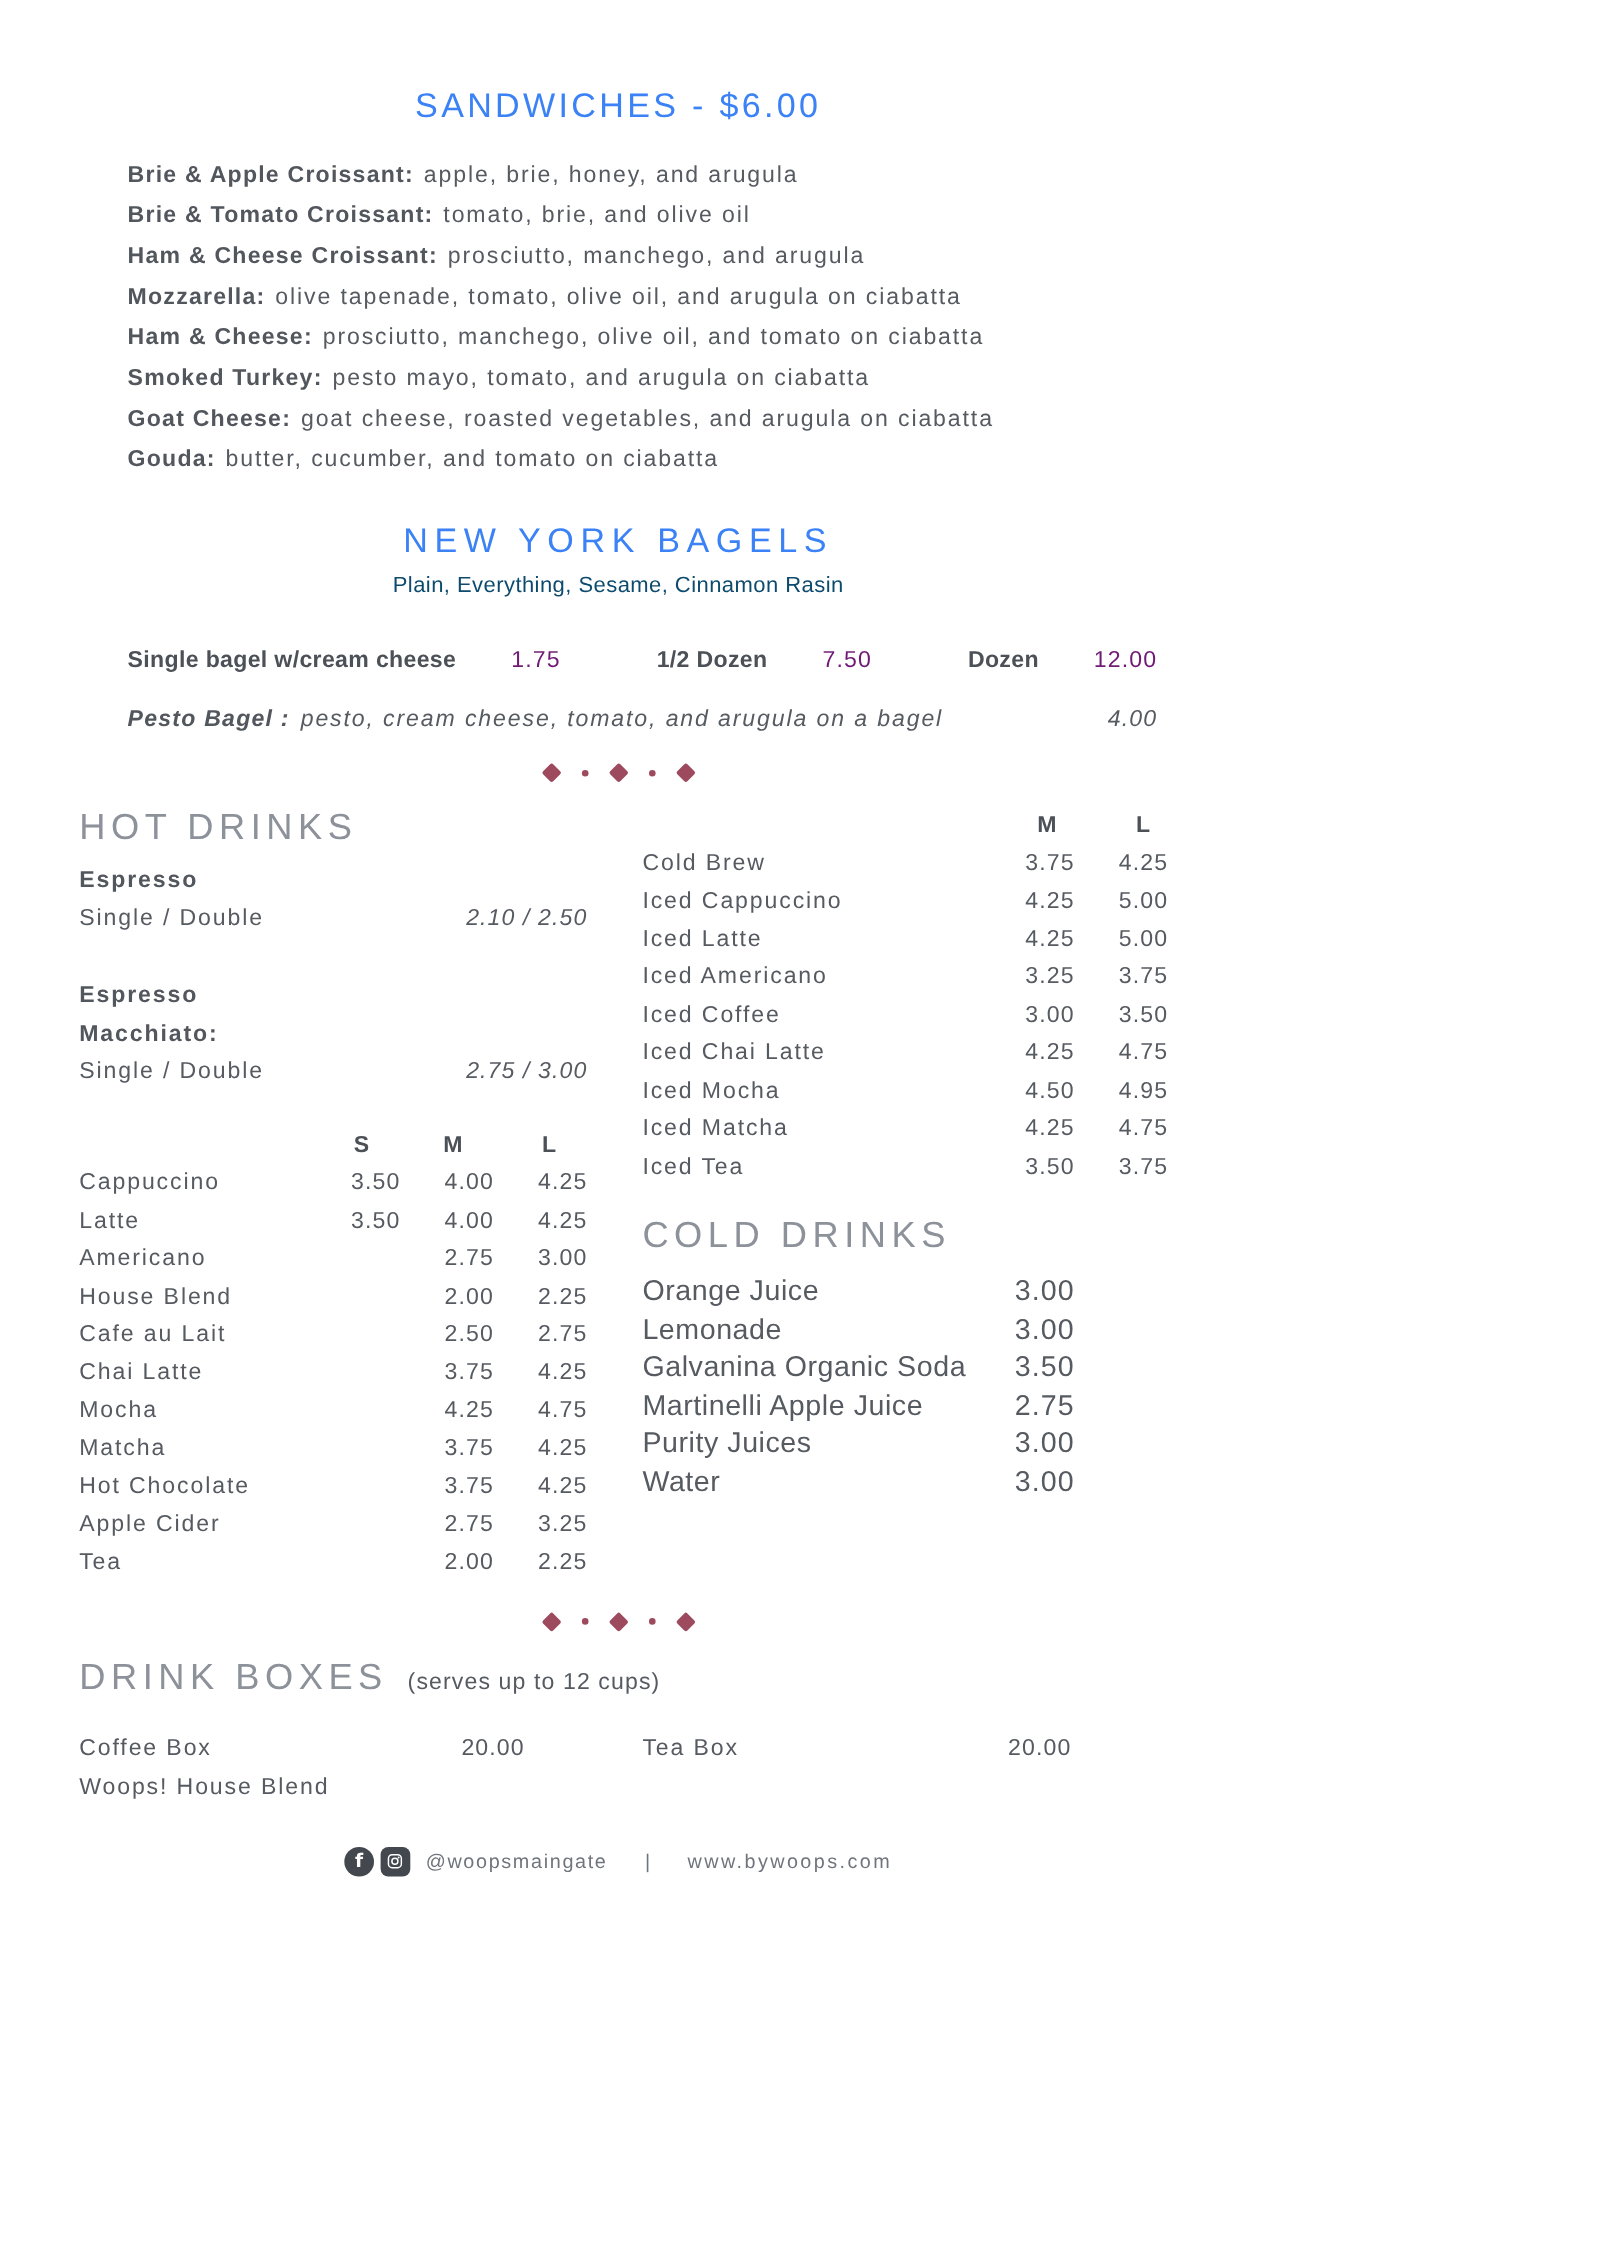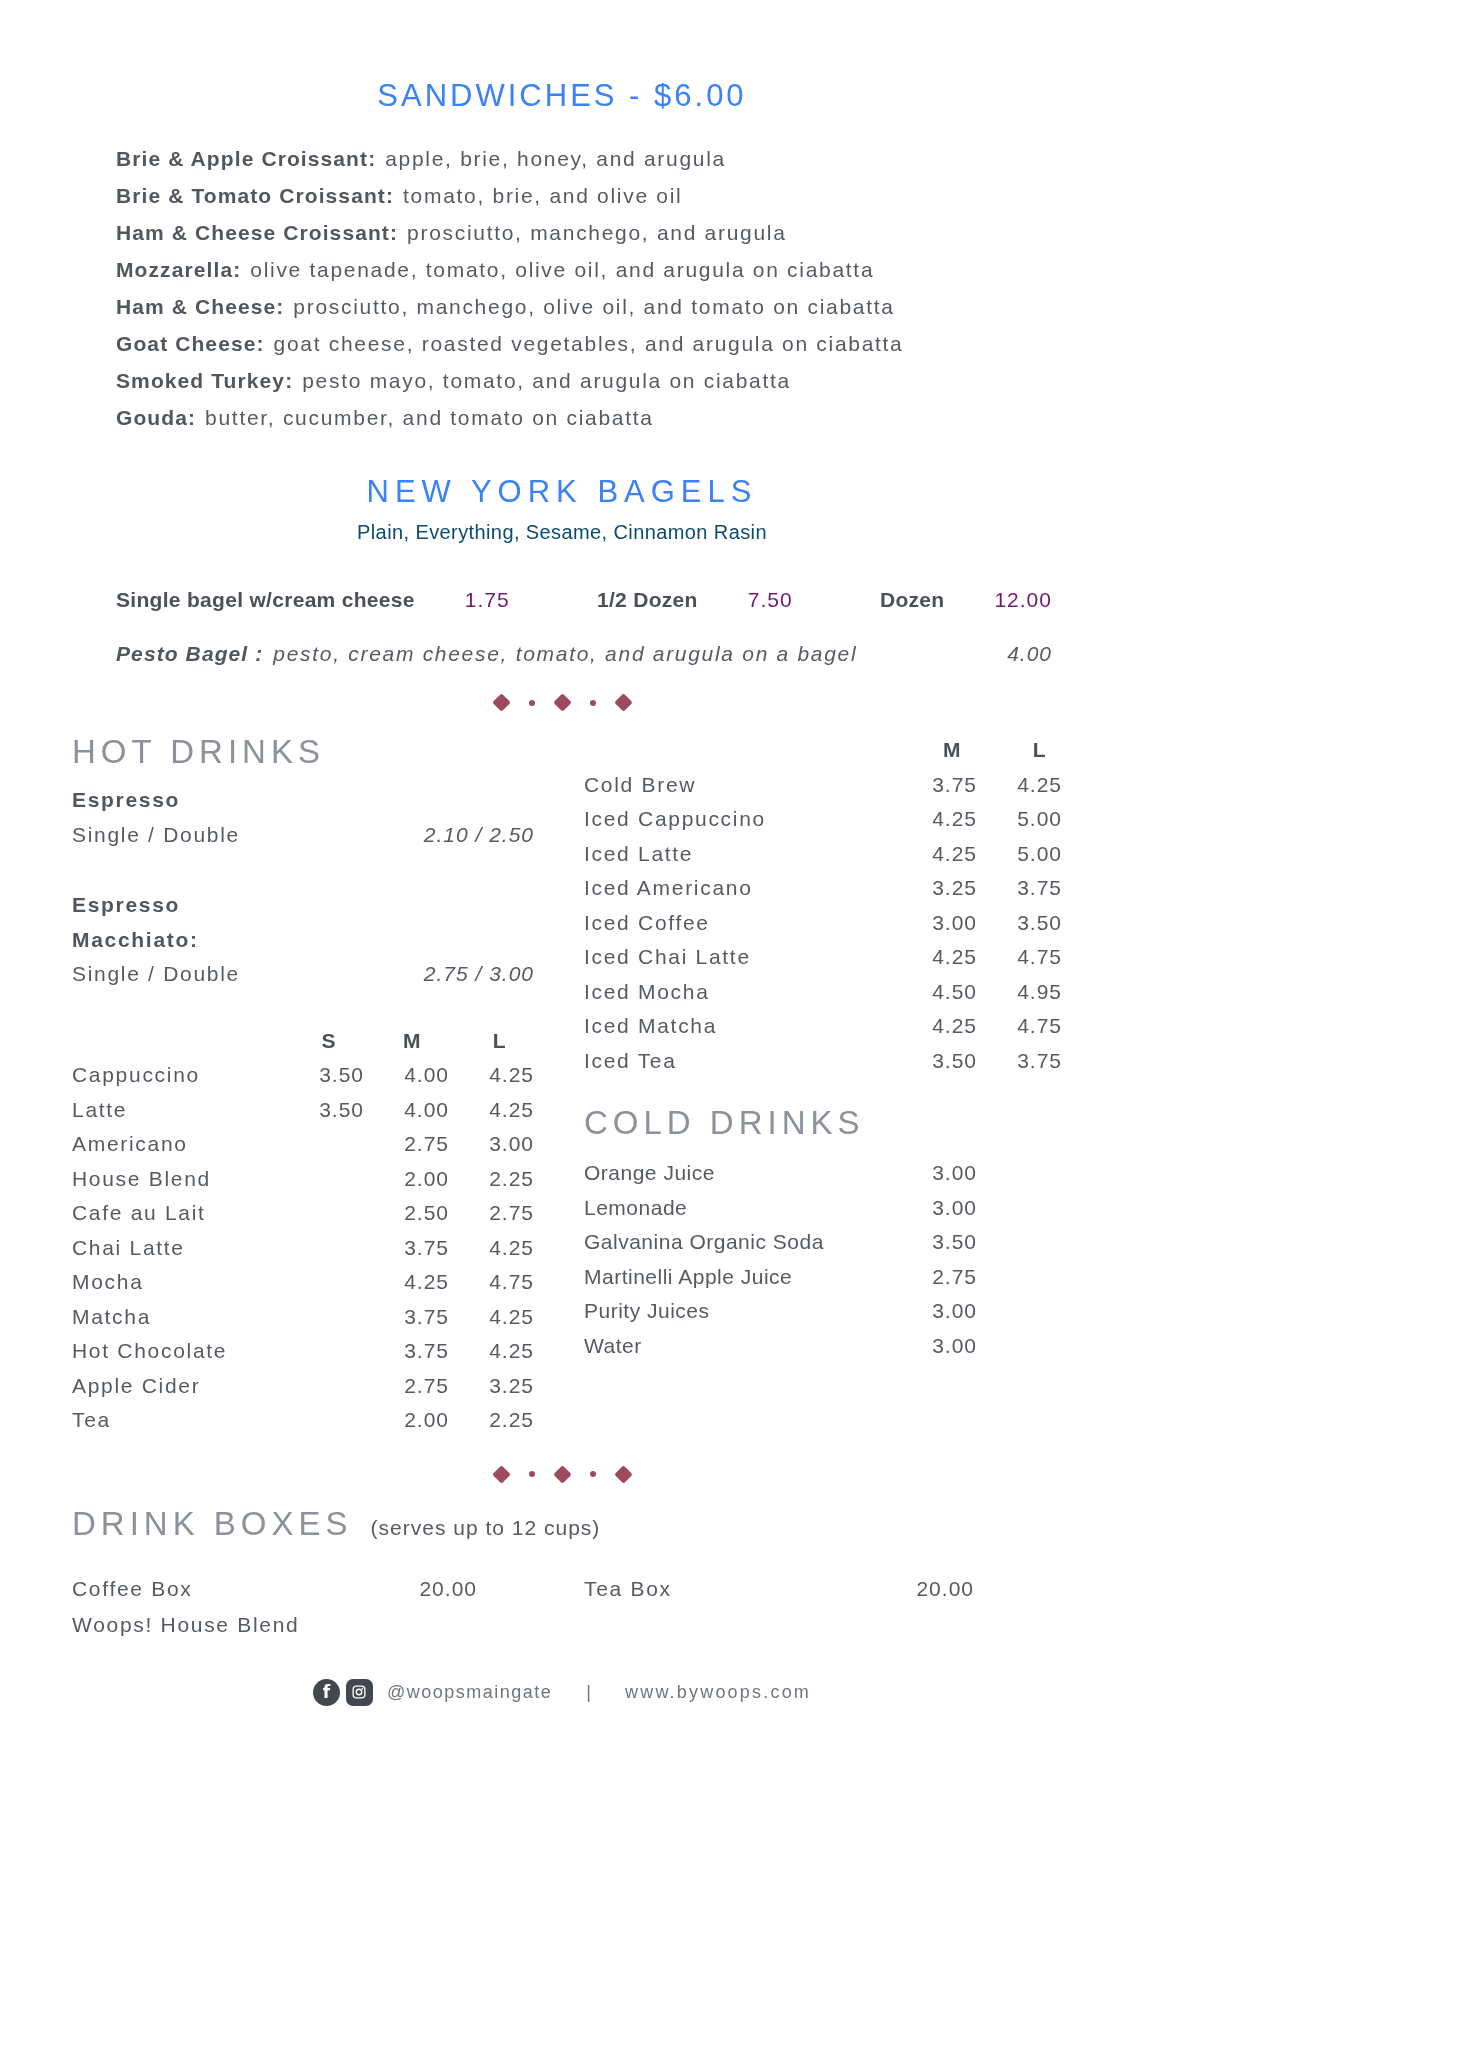--- a/index.html
+++ b/index.html
@@ -47,21 +47,21 @@
   .hd-row { display:grid; grid-template-columns:1fr 85px 85px 85px; font-size:21px; line-height:34.5px; letter-spacing:1.7px; align-items:baseline; }
   .ic-row { display:grid; grid-template-columns:1fr 85px 85px; font-size:21px; line-height:34.5px; letter-spacing:1.7px; align-items:baseline; }
   .num { text-align:right; letter-spacing:1px; }
   .hd-row .hdr { text-align:right; padding-right:28px; font-weight:700; color:#4c5158; letter-spacing:0.5px; }
   .ic-row .hdr { text-align:right; padding-right:16px; font-weight:700; color:#4c5158; letter-spacing:0.5px; }
   .bold-label { font-weight:700; color:#52565d; }
   .span-price { grid-column:2/5; text-align:right; letter-spacing:1px;font-style:italic; }
   .spacer-36 { height:36px; } .spacer-32 { height:32px; }
 
   .cold-title { margin-top:26px; margin-bottom:14px; }
-  .cold-row { display:grid; grid-template-columns:1fr 85px 85px; font-size:21px; line-height:34.5px; letter-spacing:0.5px; align-items:baseline; }
+  .cold-row { display:grid; grid-template-columns:1fr 85px 85px; font-size:26px; line-height:34.5px; letter-spacing:0.5px; align-items:baseline; }
 
   .boxes-head { display:flex; align-items:baseline; gap:18px; margin:8px 0 28px 72px; }
   .boxes-sub { font-size:21px; letter-spacing:1px; color:#565a61; }
   .boxes { display:flex; margin-left:72px; }
   .box-left  { width:512px; padding-right:107px; }
   .box-right { width:478px; padding-right:88px; }
   .box-row { display:grid; grid-template-columns:1fr 145px; font-size:21px; line-height:36px; letter-spacing:1.7px; align-items:baseline; }
   .box-right .box-row { grid-template-columns:1fr 140px;gap:32px; }
   .box-desc { font-size:21px; line-height:36px; letter-spacing:1.7px; white-space:nowrap; }
 
@@ -79,22 +79,22 @@
 <div class="page">
 
   <section class="menu-top">
     <h1 class="center-title">SANDWICHES - $6.00</h1>
     <div class="sandwich-list">
       <div class="s-row"><span class="s-name">Brie &amp; Apple Croissant:</span><span class="s-desc">apple, brie, honey, and arugula</span></div>
       <div class="s-row"><span class="s-name">Brie &amp; Tomato Croissant:</span><span class="s-desc">tomato, brie, and olive oil</span></div>
       <div class="s-row"><span class="s-name">Ham &amp; Cheese Croissant:</span><span class="s-desc">prosciutto, manchego, and arugula</span></div>
       <div class="s-row"><span class="s-name">Mozzarella:</span><span class="s-desc">olive tapenade, tomato, olive oil, and arugula on ciabatta</span></div>
       <div class="s-row"><span class="s-name">Ham &amp; Cheese:</span><span class="s-desc">prosciutto, manchego, olive oil, and tomato on ciabatta</span></div>
+      <div class="s-row"><span class="s-name">Smoked Turkey:</span><span class="s-desc">pesto mayo, tomato, and arugula on ciabatta</span></div>
       <div class="s-row"><span class="s-name">Goat Cheese:</span><span class="s-desc">goat cheese, roasted vegetables, and arugula on ciabatta</span></div>
-      <div class="s-row"><span class="s-name">Smoked Turkey:</span><span class="s-desc">pesto mayo, tomato, and arugula on ciabatta</span></div>
       <div class="s-row"><span class="s-name">Gouda:</span><span class="s-desc">butter, cucumber, and tomato on ciabatta</span></div>
     </div>
 
     <h1 class="center-title bagels-title">NEW YORK BAGELS</h1>
     <div class="bagels-sub">Plain, Everything, Sesame, Cinnamon Rasin</div>
 
     <div class="bagel-options">
       <div class="pair">
           <span class="lbl">Single bagel w/cream cheese</span>
           <span class="prc">1.75</span>

